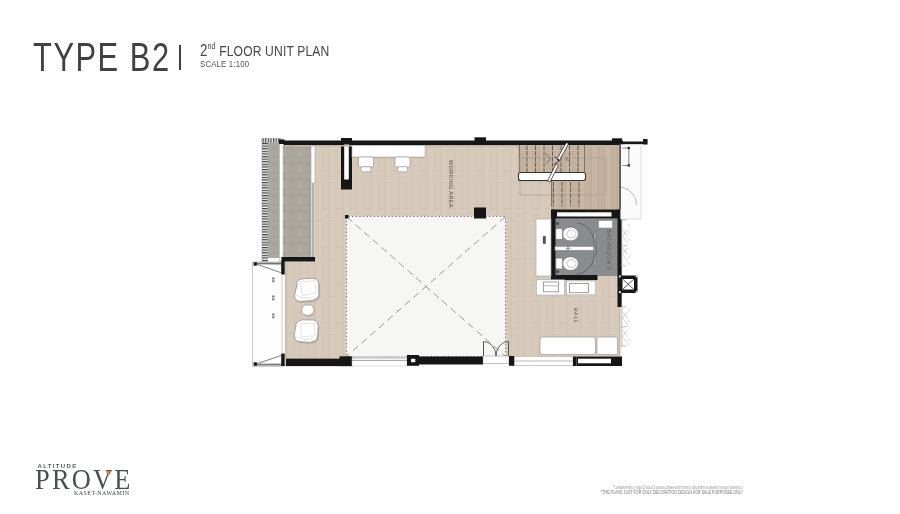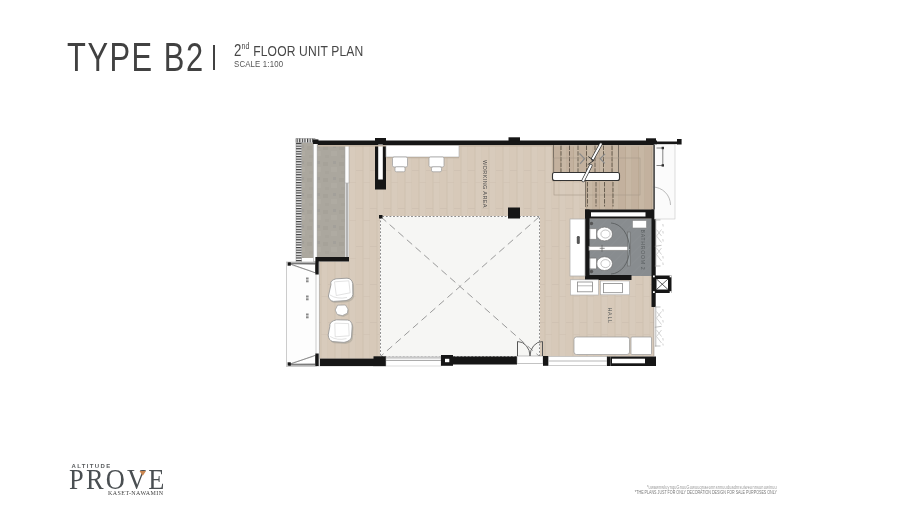--- a/index.html
+++ b/index.html
@@ -1,16 +1,16 @@
 <!DOCTYPE html>
 <html><head>
 <meta charset="utf-8">
 <style>
   html,body{margin:0;padding:0;background:#fff;}
-  #page{position:relative;width:778px;height:514px;background:#fff;overflow:hidden;font-family:"Liberation Sans",sans-serif;margin-left:34px;}
+  #page{position:relative;width:778px;height:514px;background:#fff;overflow:hidden;font-family:"Liberation Sans",sans-serif;}
   .abs{position:absolute;}
 </style>
 </head>
 <body>
 <div id="page">
 
   <div class="abs" style="left:33px;top:34px;font-size:40.5px;color:#414141;letter-spacing:2px;transform:scaleX(0.762);transform-origin:left top;">TYPE B2</div>
 
   <div class="abs" style="left:178.5px;top:45px;width:2.8px;height:25px;background:#414141;"></div>
 

